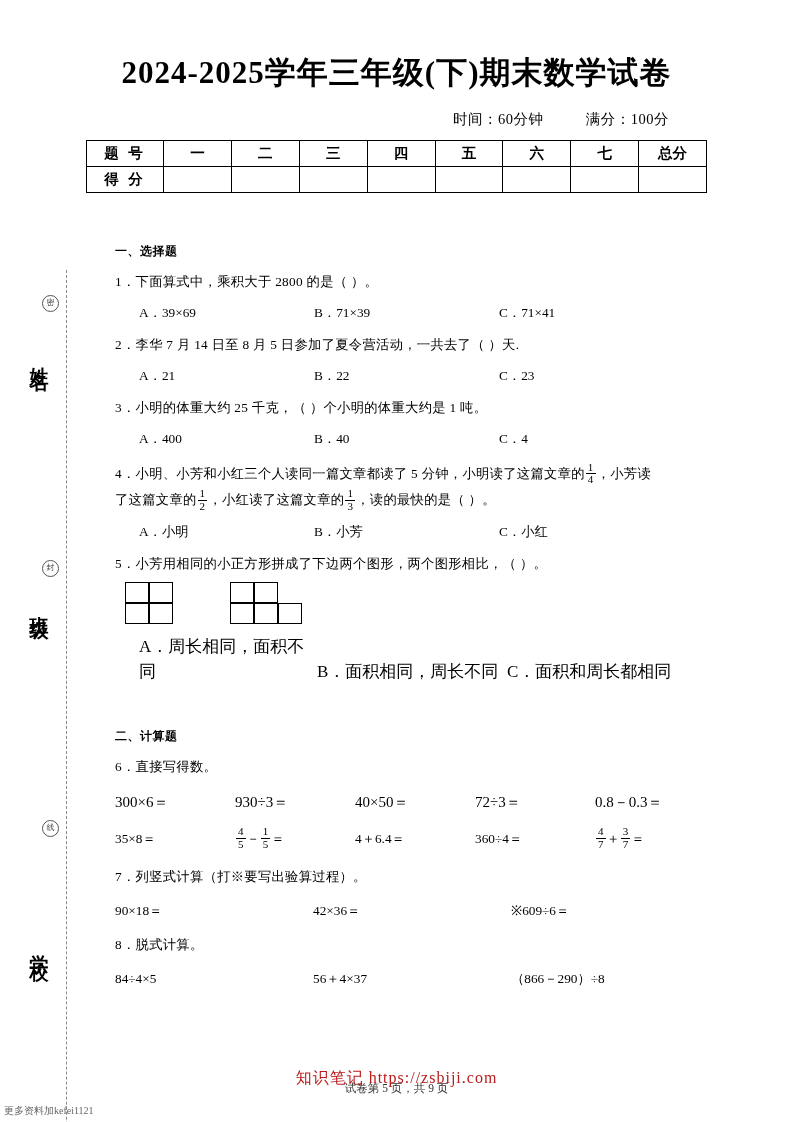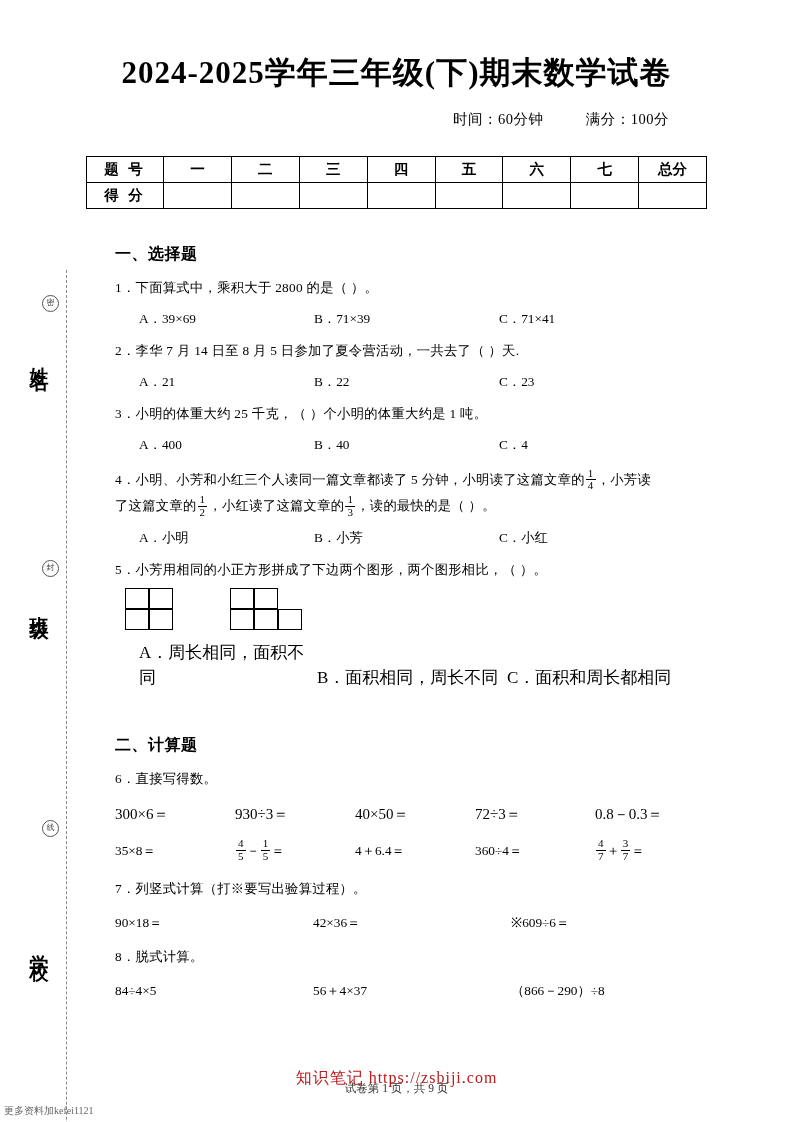--- a/index.html
+++ b/index.html
@@ -90,21 +90,21 @@
     top: 110px;
     right: 85px;
     font-size: 14.5px;
     letter-spacing: 0.5px;
   }
   .subinfo .gap { display: inline-block; width: 34px; }
 
   
   .score-table {
     position: absolute;
-    top: 156px;
+    top: 140px;
     left: 86px;
     width: 621px;
     border-collapse: collapse;
     table-layout: fixed;
   }
   .score-table td {
     border: 1px solid #000;
     height: 23px;
     text-align: center;
     font-size: 14.5px;
@@ -120,21 +120,21 @@
   .content {
     position: absolute;
     left: 115px;
     top: 242px;
     width: 600px;
     font-size: 13.3px;
     line-height: 1.5;
   }
   .sec-head {
     font-weight: bold;
-    font-size: 16px;
+    font-size: 12px;
     margin: 0 0 12px 0;
     letter-spacing: 0.5px;
   }
   .q {
     margin: 0 0 7px 0;
     letter-spacing: 0.3px;
   }
   .opts {
     margin: 11px 0 12px 0;
     padding-left: 24px;
@@ -391,16 +391,16 @@
     <div class="q" style="margin-bottom:14px;margin-top:8px;">8．脱式计算。</div>
     <div class="calc-row3">
       <span class="ci">84÷4×5</span>
       <span class="ci">56＋4×37</span>
       <span class="ci">（866－290）÷8</span>
     </div>
 
   </div>
 
   <div class="footer-wm">知识笔记 https://zsbiji.com</div>
-  <div class="footer-page">试卷第 1 页，共 9 页</div>
+  <div class="footer-page">试卷第 5 页，共 9 页</div>
   <div class="footer-left">更多资料加kefei1121</div>
 
 </div>
 
 </body></html>

